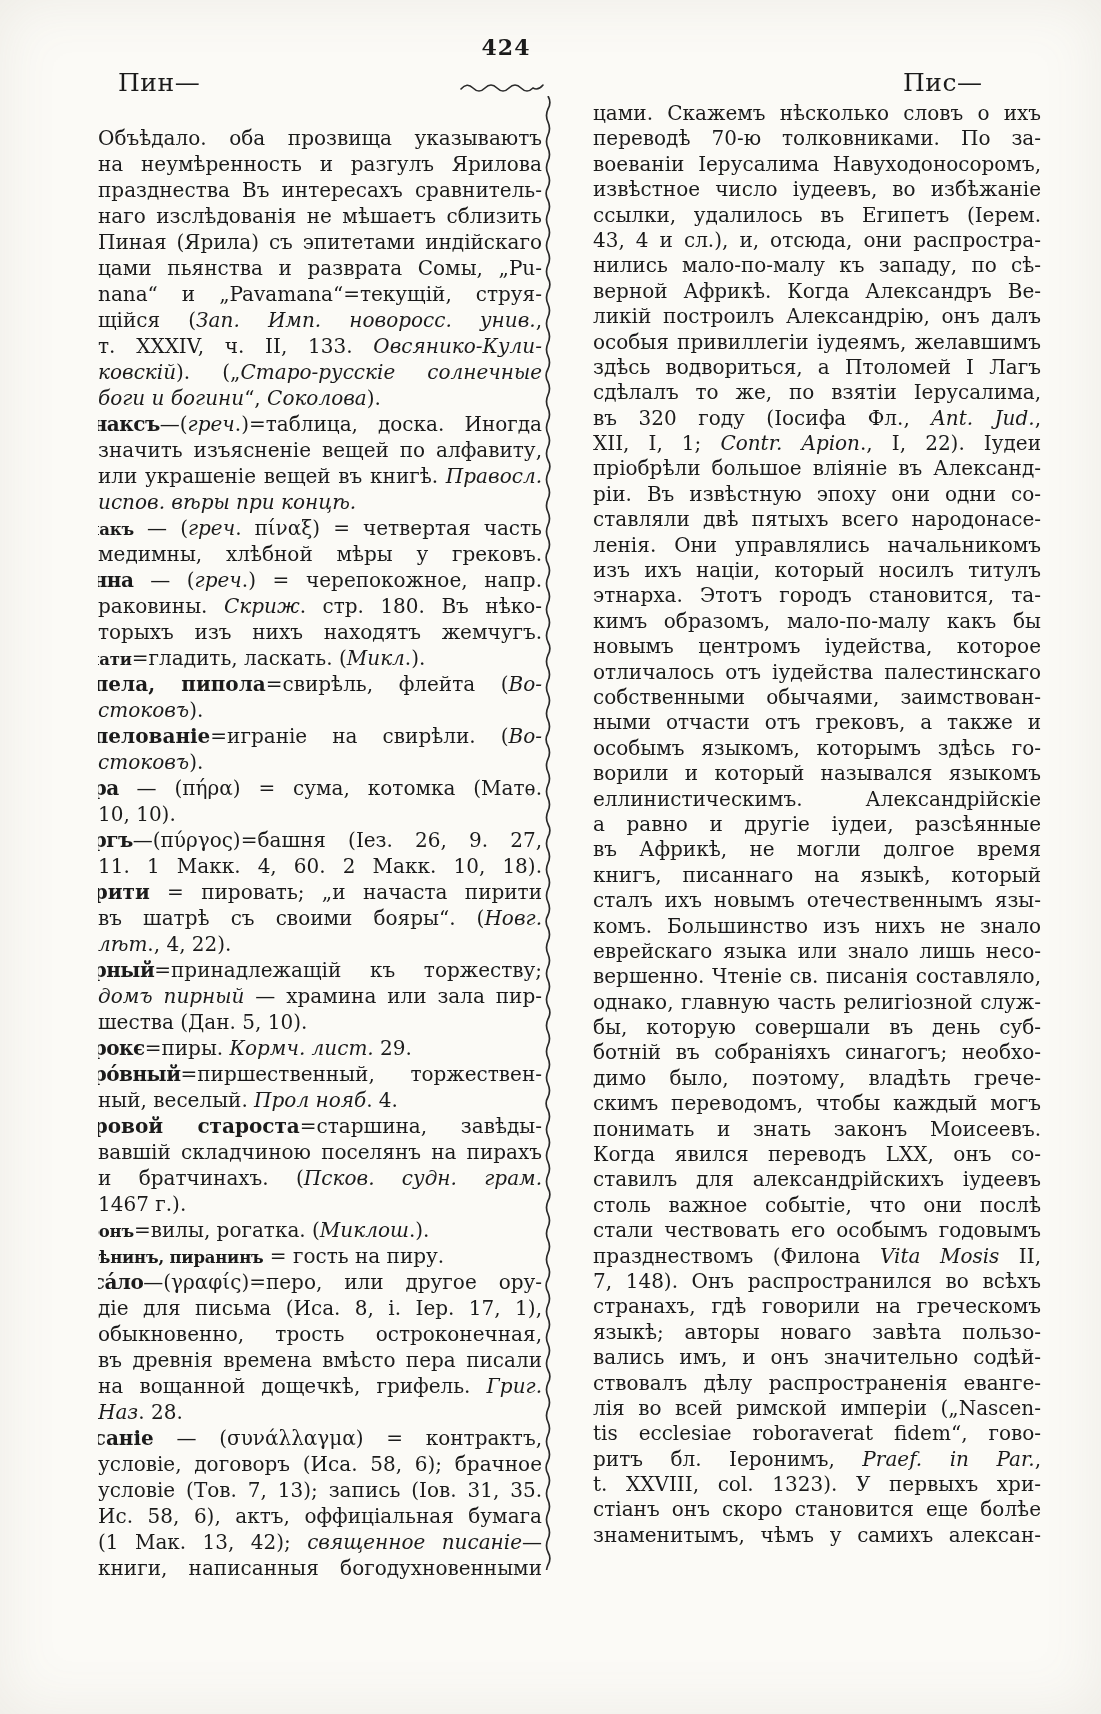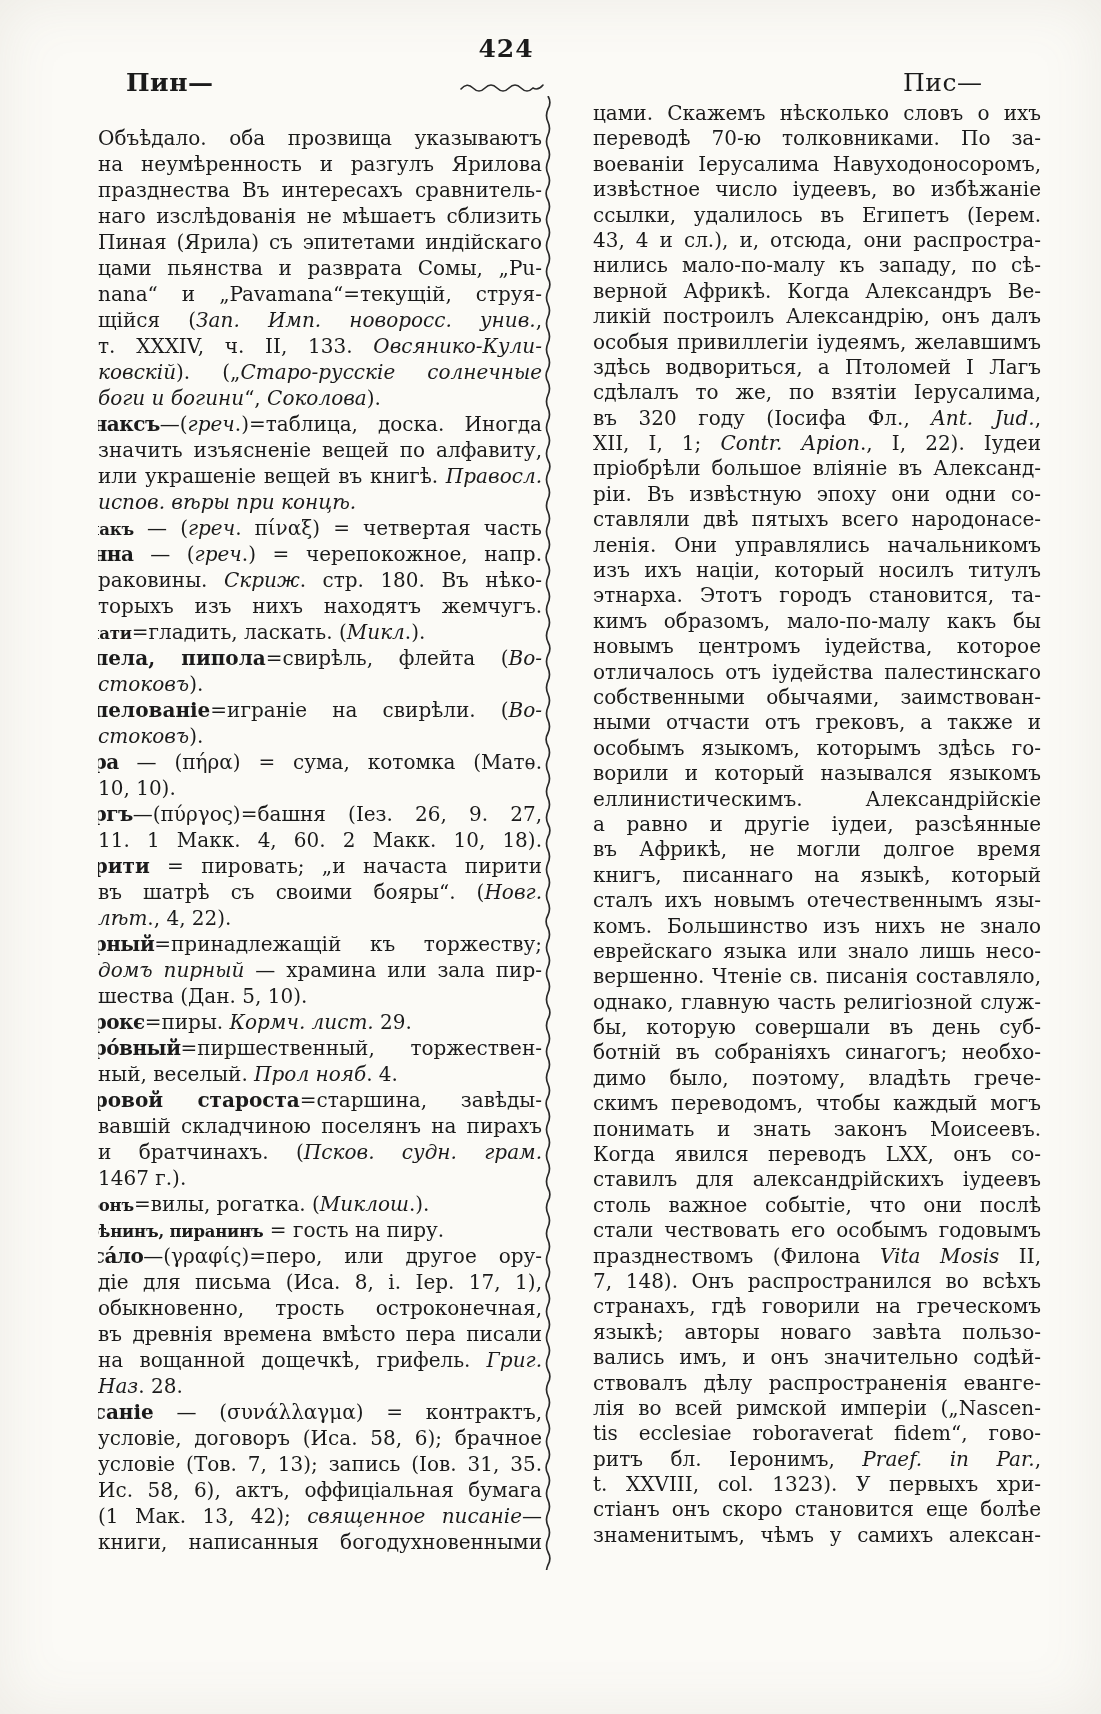--- a/index.html
+++ b/index.html
@@ -5,25 +5,25 @@
   html,body { margin:0; padding:0; background:#e8e6e0; }
   .page {
     position:relative; width:1101px; height:1714px;
     background:#fbfaf6; color:#1b1b1b;
     font-family:"DejaVu Serif", serif;
     overflow:hidden;
     box-shadow: inset 0 0 60px rgba(120,110,90,0.10);
   }
   .pageno {
     position:absolute; top:34px; left:460px; width:92px;
-    text-align:center; font-size:25px; font-weight:bold; letter-spacing:1px;
+    text-align:center; font-size:22px; font-weight:bold; letter-spacing:1px;
   }
   .flourish { position:absolute; top:80px; left:458px; }
   .running-head { position:absolute; top:68px; font-size:25px; letter-spacing:0.5px; }
-  .running-head.rh-left  { left:126px;font-weight:bold; }
+  .running-head.rh-left  { left:118px; }
   .running-head.rh-right { left:903px;text-align:right; }
   .col { position:absolute; top:101px; font-size:20px; }
   .col-left  { left:60px;  width:482px; line-height:26px;margin-top:24px; }
   .col-right { left:555px; width:486px; line-height:25.4px; }
   .entry { padding-left:38px; }
   .line {
     text-align:justify; text-align-last:justify;
     overflow:hidden; white-space:normal;
   }
   .col-left  .line { height:26px; }
@@ -70,20 +70,21 @@
         <div class="line lastline"><i>боги и богини</i>“, <i>Соколова</i>).</div>
       </div>
       <div class="entry has-head">
         <div class="line first"><span class="head cs">Пи́наксъ</span>—(<i>греч</i>.)=таблица, доска. Иногда</div>
         <div class="line">значить изъясненіе вещей по алфавиту,</div>
         <div class="line">или украшеніе вещей въ книгѣ. <i>Правосл.</i></div>
         <div class="line lastline"><i>испов. вѣры при концѣ.</i></div>
       </div>
       <div class="entry has-head">
         <div class="line first"><span class="head cs-sm">Пинакъ</span> — (<i>греч</i>. πίναξ) = четвертая часть</div>
+        <div class="line">медимны, хлѣбной мѣры у грековъ.</div>
       </div>
       <div class="entry has-head">
         <div class="line first"><span class="head cs">Пи́нна</span> — (<i>греч</i>.) = черепокожное, напр.</div>
         <div class="line">раковины. <i>Скриж</i>. стр. 180. Въ нѣко-</div>
         <div class="line">торыхъ изъ нихъ находятъ жемчугъ.</div>
       </div>
       <div class="entry has-head">
         <div class="line first lastline"><span class="head cs-sm">Пипати</span>=гладить, ласкать. (<i>Микл</i>.).</div>
       </div>
       <div class="entry has-head">

